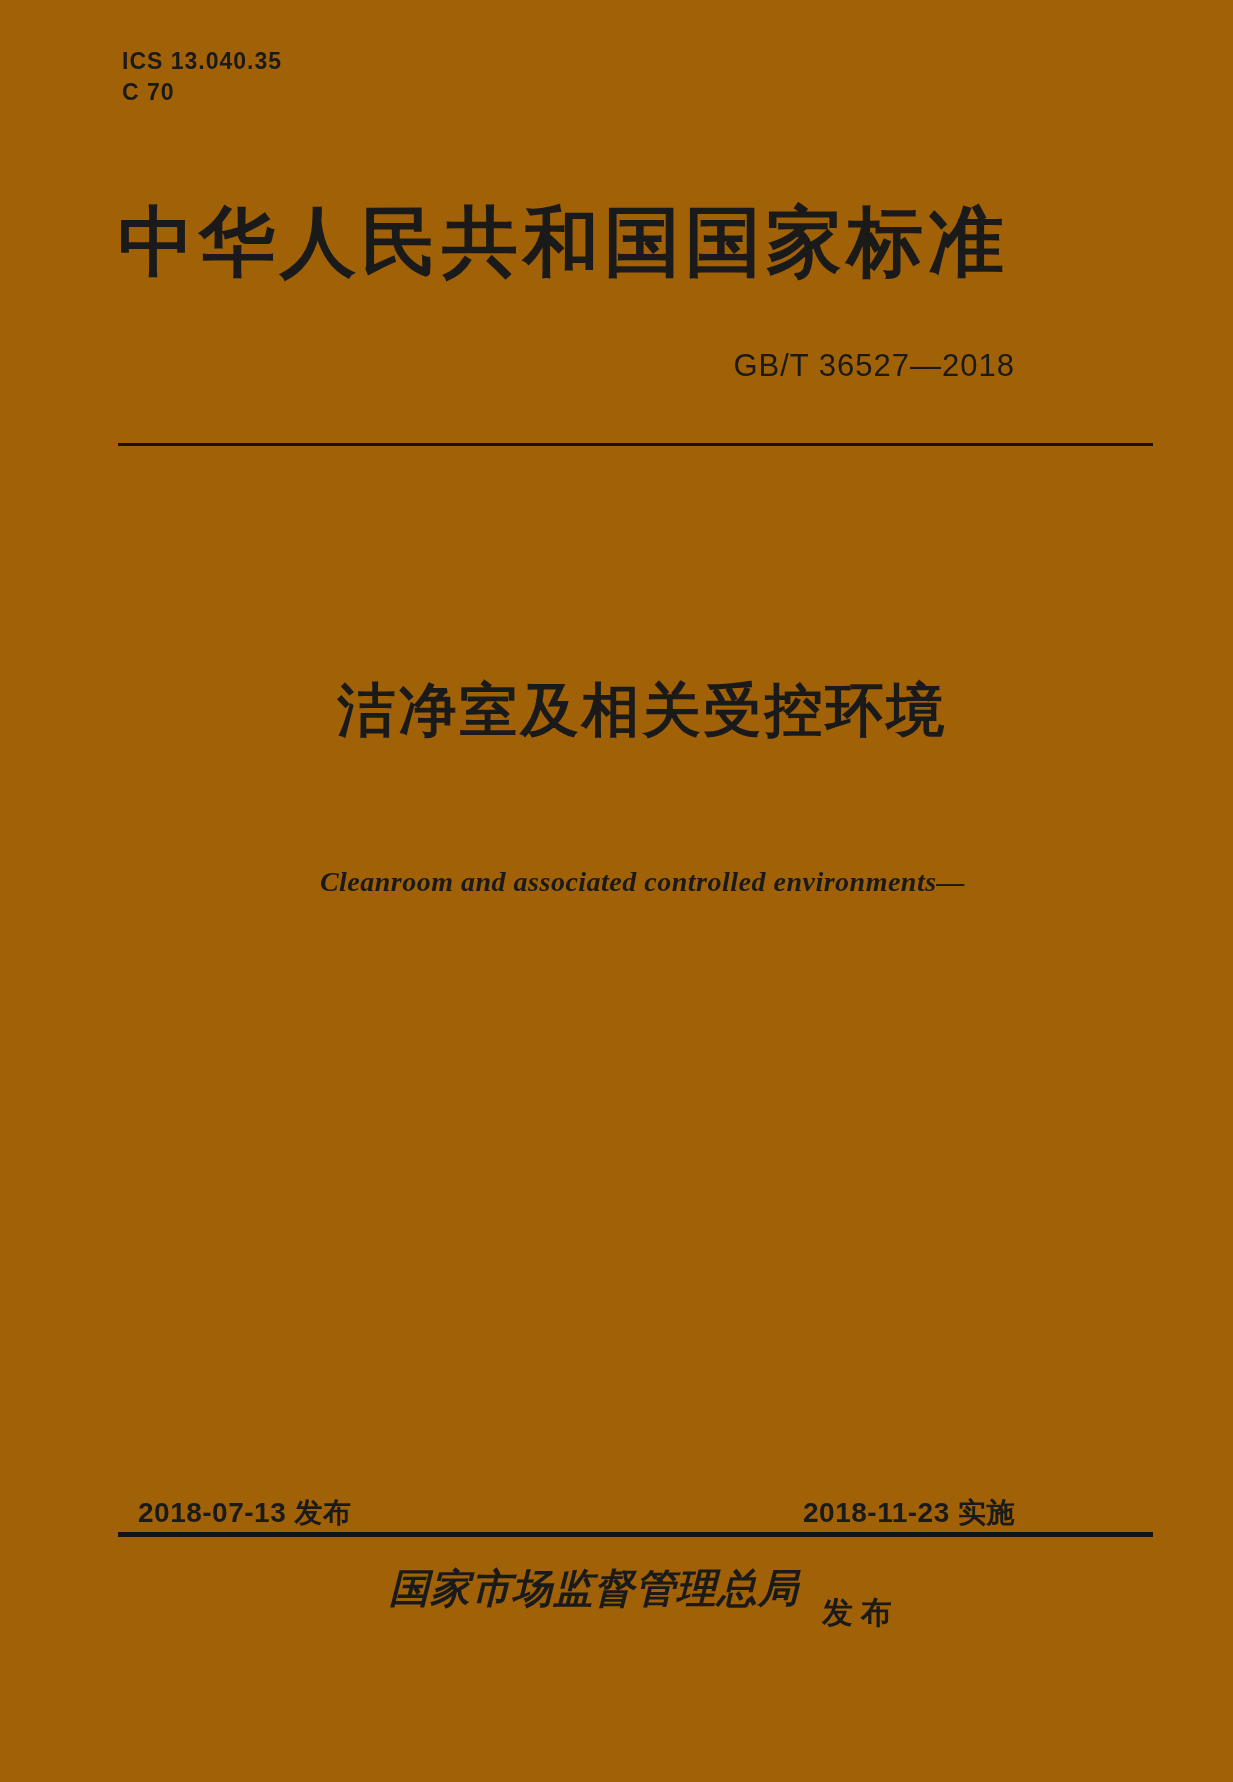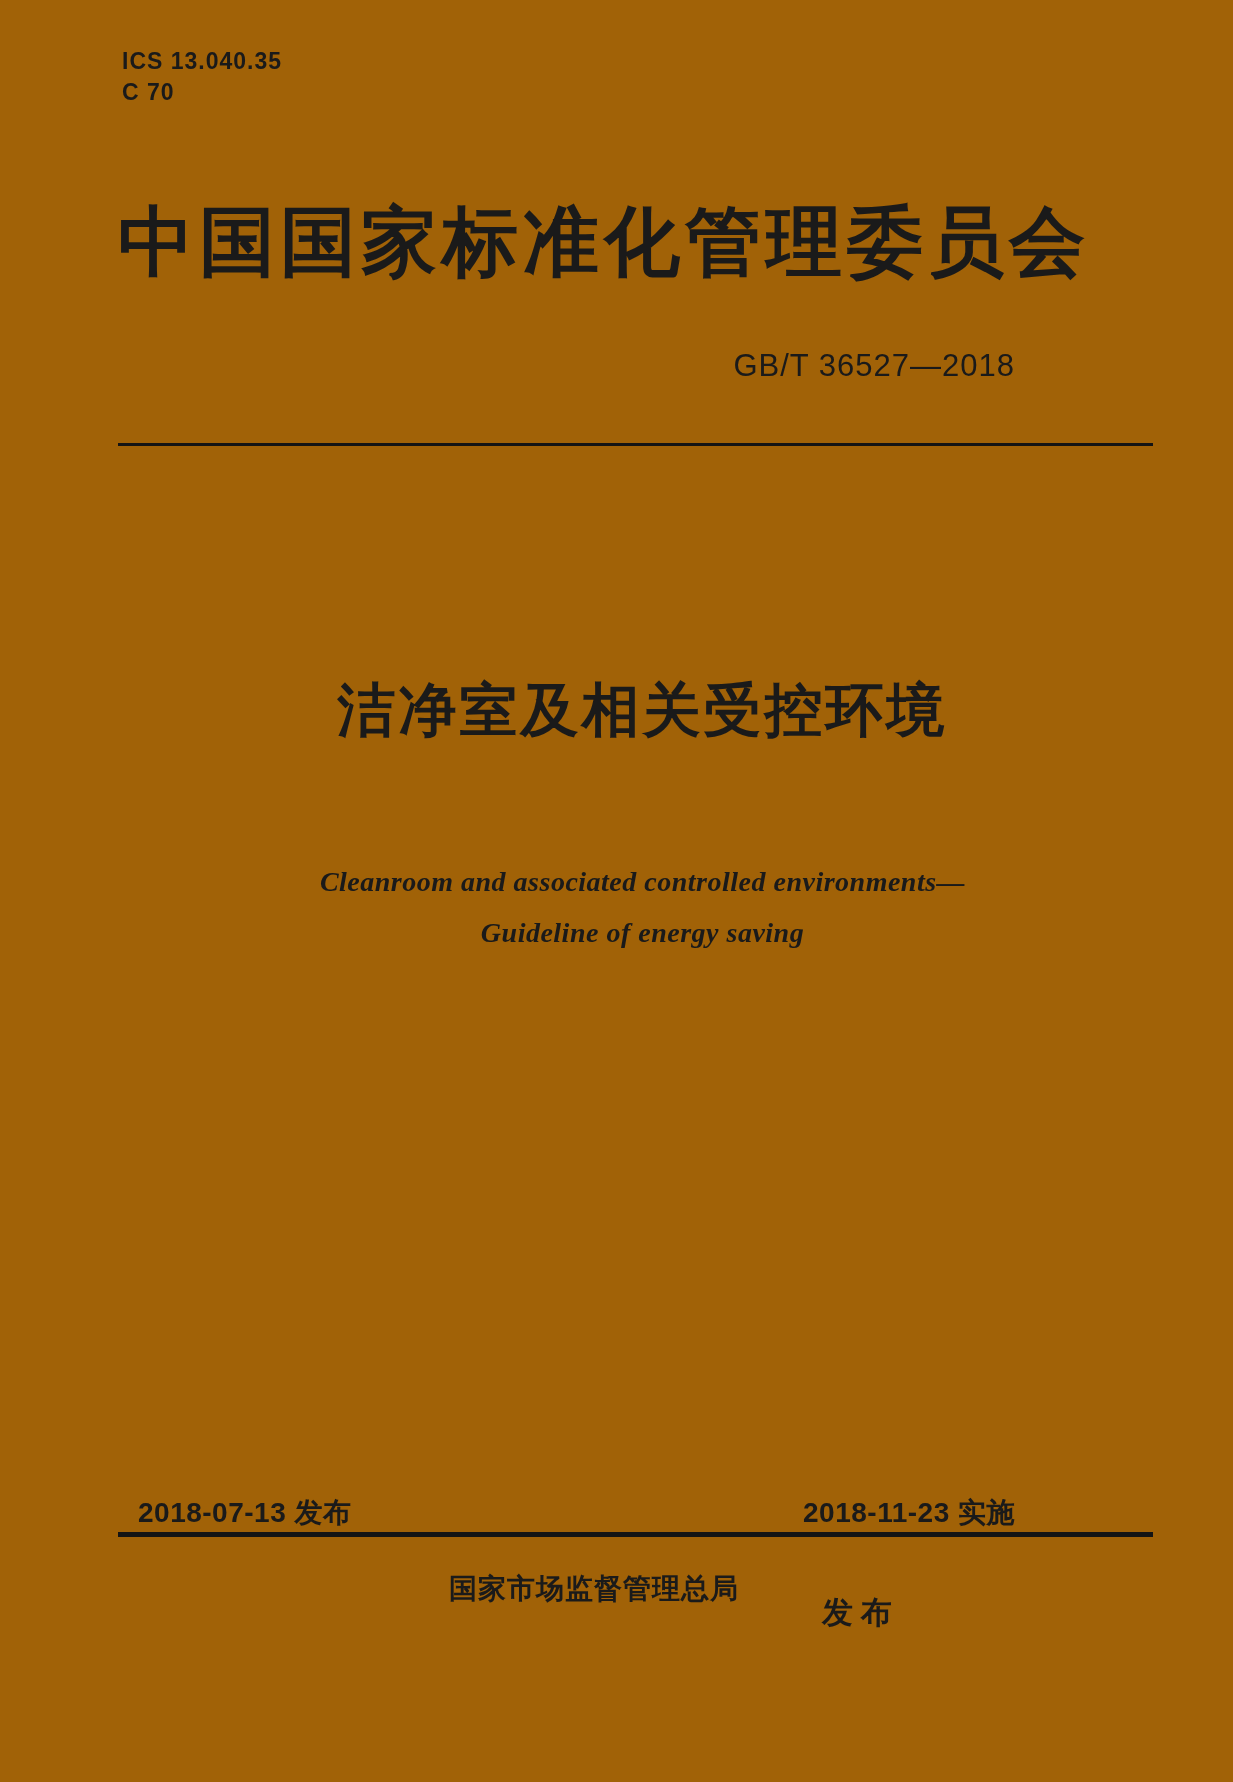--- a/index.html
+++ b/index.html
@@ -127,24 +127,25 @@
   .publisher {
     position: absolute;
     left: 384px;
     top: 1566px;
     width: 420px;
     text-align: center;
     font-weight: bold;
     font-family: "Liberation Serif", serif;
   }
   .publisher .p1 {
-    font-size: 28px;
+    font-size: 40px;
     line-height: 46px;
     letter-spacing: 1px;
     white-space: nowrap;
+    font-style: italic;
   }
   .publisher .p2 {
     font-size: 35px;
     line-height: 40px;
     white-space: nowrap;
   }
   .publish-label {
     position: absolute;
     left: 822px;
     top: 1592px;
@@ -158,30 +159,29 @@
 <body>
 
 <div class="page">
 
   <div class="ics">
     <div>ICS 13.040.35</div>
     <div>C 70</div>
   </div>
 
 
-  <div class="heading">中国国家标准化管理委员会</div>
+  <div class="heading">中华人民共和国国家标准</div>
 
   <div class="std-number">GB/T 36527—2018</div>
 
   <div class="rule-thin"></div>
 
   <div class="title-cn l1">洁净室及相关受控环境</div>
 
   <div class="title-en l1">Cleanroom and associated controlled environments—</div>
-  <div class="title-en l2">Guideline of energy saving</div>
 
   <div class="date issue">2018-07-13 发布</div>
   <div class="date implement">2018-11-23 实施</div>
 
   <div class="rule-thick"></div>
 
   <div class="publisher">
     <div class="p1">国家市场监督管理总局</div>
   </div>
 

